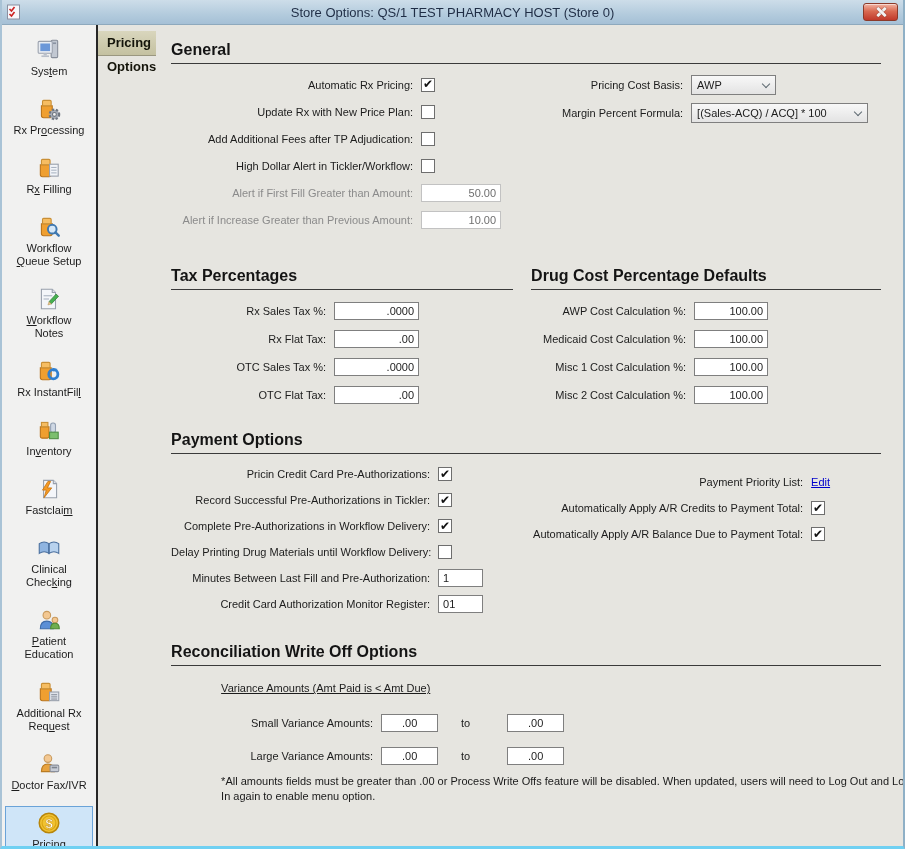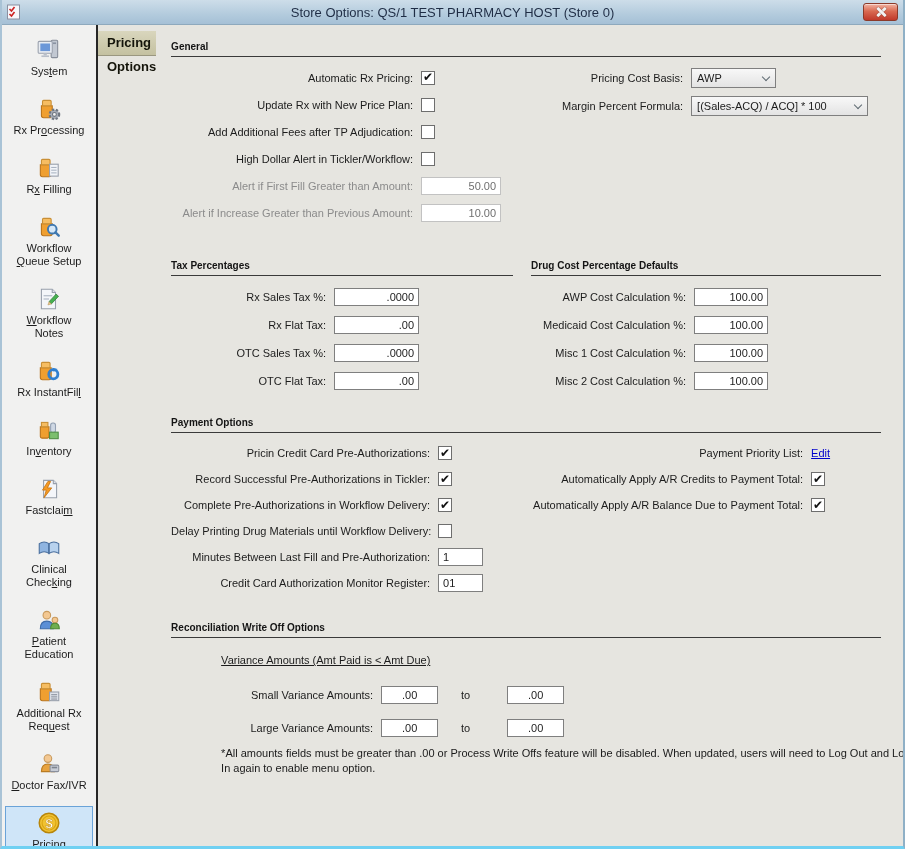--- a/index.html
+++ b/index.html
@@ -70,21 +70,21 @@
   .main-header {
     height:25px; flex:0 0 25px;
     background:linear-gradient(#d9d6bd,#c4c1a1);
     border-bottom:1px solid #9a9780;
     font-weight:bold; font-size:13px; line-height:24px;
     padding-left:9px; color:#14140a;
   }
   .content { flex:1; position:relative; padding:10px 0 0 15px; overflow:hidden; }
 
   .section-h {
-    font-weight:bold; font-size:10px; color:#141414;
+    font-weight:bold; font-size:16px; color:#141414;
     border-bottom:1px solid #3a3a3a; padding-bottom:4px; width:710px;
   }
   .section-h.half { width:342px; }
   .section-h.halfr { width:350px; }
 
   .rows { position:relative; margin-top:7px; }
   .row { display:flex; align-items:center; height:27px; }
   .row .lbl { width:242px; text-align:right; margin-right:8px; white-space:nowrap; }
   .row .lbl.dim { color:#8b8b8b; }
 
@@ -130,21 +130,21 @@
 
   .two-col { position:relative; margin-top:34px; }
   .drug-col { position:absolute; left:360px; top:0; width:360px; }
   .tax-rows .row, .drug-rows .row { height:28px; }
   .tax-rows .lbl { width:155px; }
   .drug-rows .lbl { width:155px; }
 
   .payment { margin-top:22px; }
   .pay-rows .row { height:26px; }
   .pay-rows .lbl { width:259px; }
-  .pay-right { position:absolute; left:360px; top:0; }
+  .pay-right { position:absolute; left:360px; top:8px; }
   .pay-right .row { height:26px; }
   .pay-right .lbl { width:272px; }
   a.edit-link { color:#0000cc; text-decoration:underline; cursor:pointer; }
 
   .recon { margin-top:26px; }
   .sub-underline {
     margin:16px 0 12px 50px; text-decoration:underline; color:#1c1c1c;
     width:max-content;
   }
   .var-rows .row { height:33px; }

